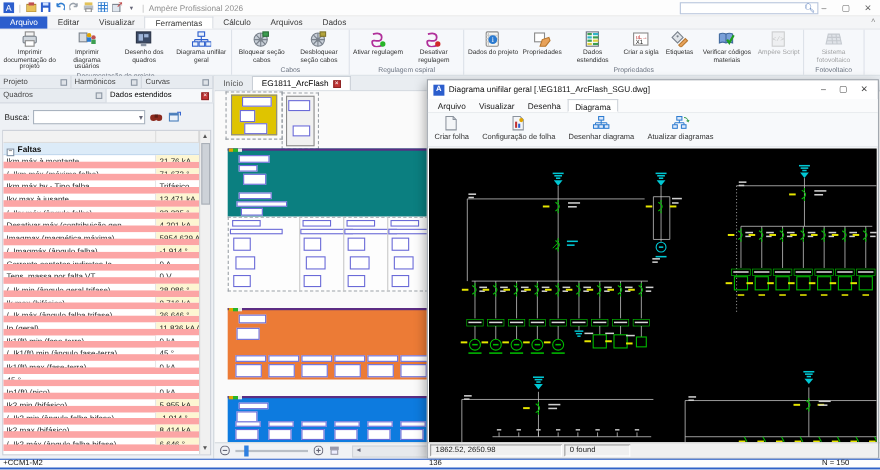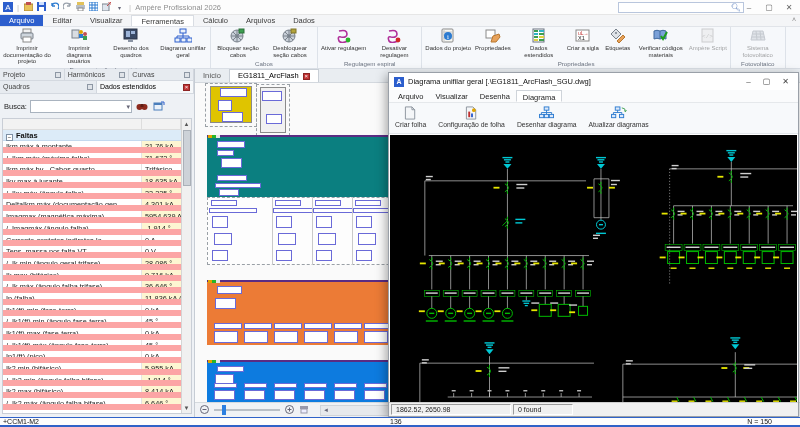--- a/index.html
+++ b/index.html
@@ -431,33 +431,33 @@
         <div id="trows">
             <div class="trow">
               <div class="tlab">Ikm máx à montante</div>
               <div class="tval hl">21,76 kA</div>
             </div>
             <div class="trow">
               <div class="tlab">/_Ikm máx (máxima falha)</div>
               <div class="tval hl">71,673 °</div>
             </div>
             <div class="trow">
-              <div class="tlab">Ikm máx by - Cabos guasto</div>
+              <div class="tlab">Ikm máx by - Tipo falha</div>
               <div class="tval">Trifásico</div>
             </div>
             <div class="trow">
               <div class="tlab">Ikv max à jusante</div>
-              <div class="tval hl">18,635 kA</div>
+              <div class="tval hl">13,471 kA</div>
             </div>
             <div class="trow">
               <div class="tlab">/_Ikv máx (ângulo falha)</div>
               <div class="tval hl">33,325 °</div>
             </div>
             <div class="trow">
-              <div class="tlab">DeltaIkm máx (documentação gen.</div>
+              <div class="tlab">Desativar máx (contribuição gen.</div>
               <div class="tval hl">4,301 kA</div>
             </div>
             <div class="trow">
               <div class="tlab">Imagmax (magnética máxima)</div>
               <div class="tval hl">5954,639 A</div>
             </div>
             <div class="trow">
               <div class="tlab">/_Imagmáx (ângulo falha)</div>
               <div class="tval hl">-1,914 °</div>
             </div>
@@ -475,37 +475,36 @@
             </div>
             <div class="trow">
               <div class="tlab">Ik max (bifásico)</div>
               <div class="tval hl">9,716 kA</div>
             </div>
             <div class="trow">
               <div class="tlab">/_Ik máx (ângulo falha trifase)</div>
               <div class="tval hl">36,646 °</div>
             </div>
             <div class="trow">
-              <div class="tlab">Ip (falha)</div>
+              <div class="tlab">Ip (geral)</div>
               <div class="tval hl">11,836 kA (Lim.)</div>
             </div>
             <div class="trow">
               <div class="tlab">Ik1(ft) min (fase-terra)</div>
               <div class="tval">0 kA</div>
             </div>
             <div class="trow">
               <div class="tlab">/_Ik1(ft) min (ângulo fase-terra)</div>
               <div class="tval">45 °</div>
             </div>
             <div class="trow">
               <div class="tlab">Ik1(ft) max (fase-terra)</div>
               <div class="tval">0 kA</div>
             </div>
             <div class="trow">
-              <div class="tlab">/_Ik1(ft) máx (ângulo fase-terra)</div>
               <div class="tval">45 °</div>
             </div>
             <div class="trow">
               <div class="tlab">Ip1(ft) (pico)</div>
               <div class="tval">0 kA</div>
             </div>
             <div class="trow">
               <div class="tlab">Ik2 min (bifásico)</div>
               <div class="tval hl">5,955 kA</div>
             </div>

